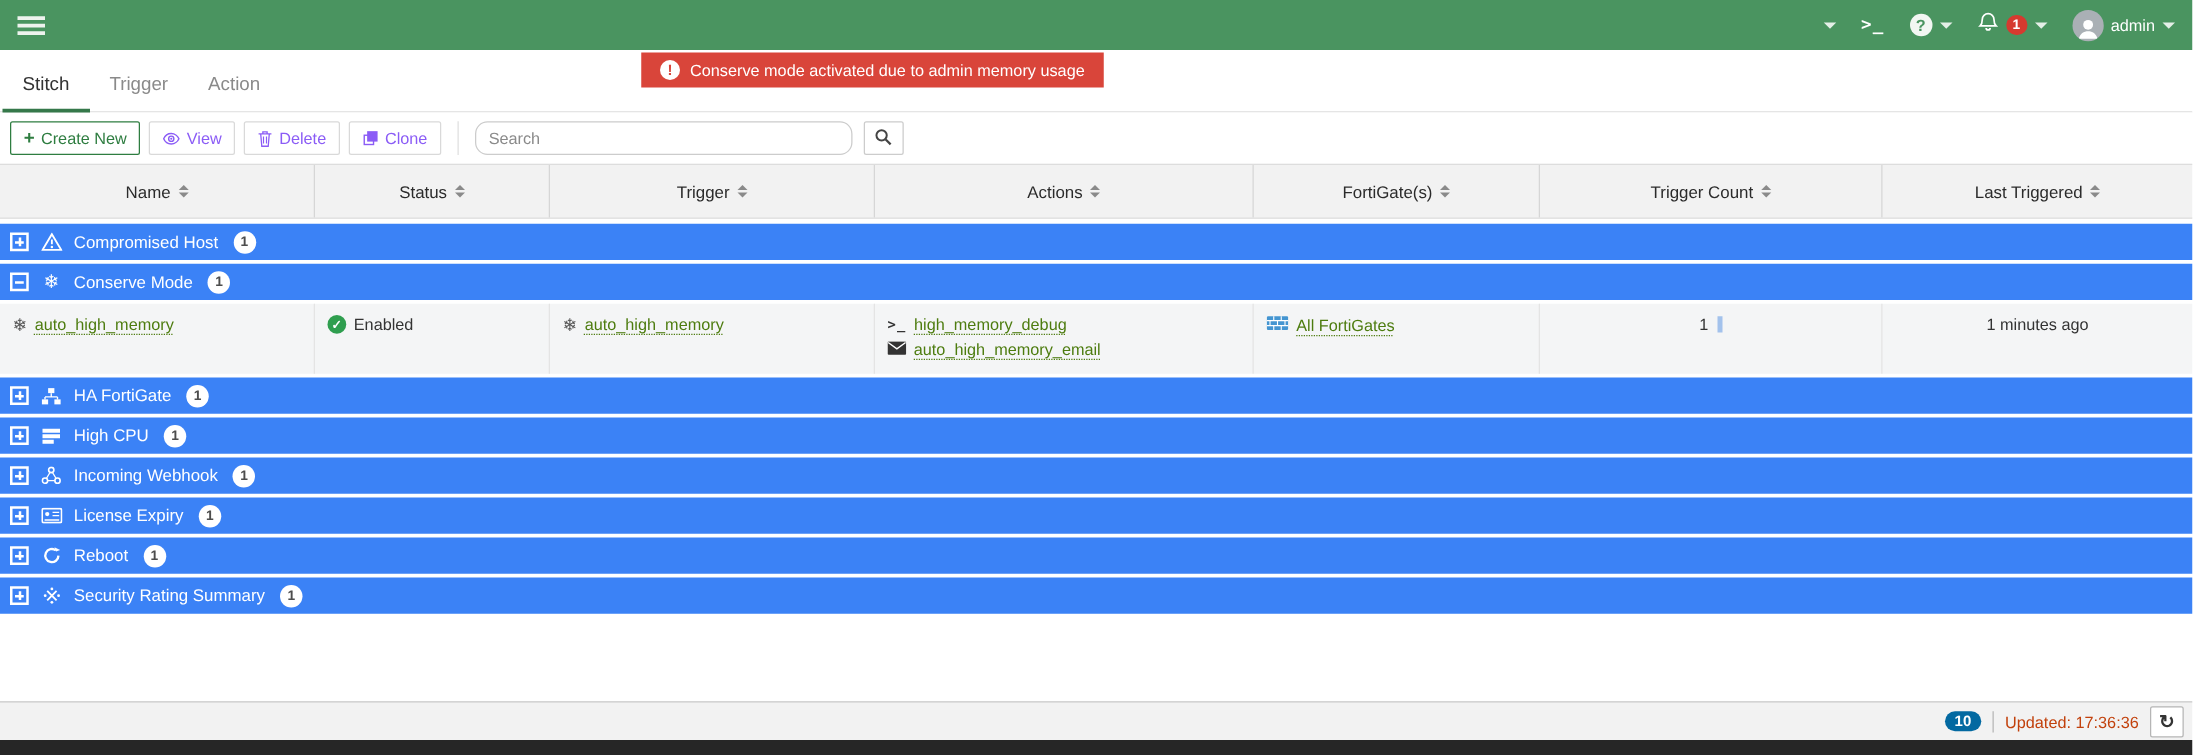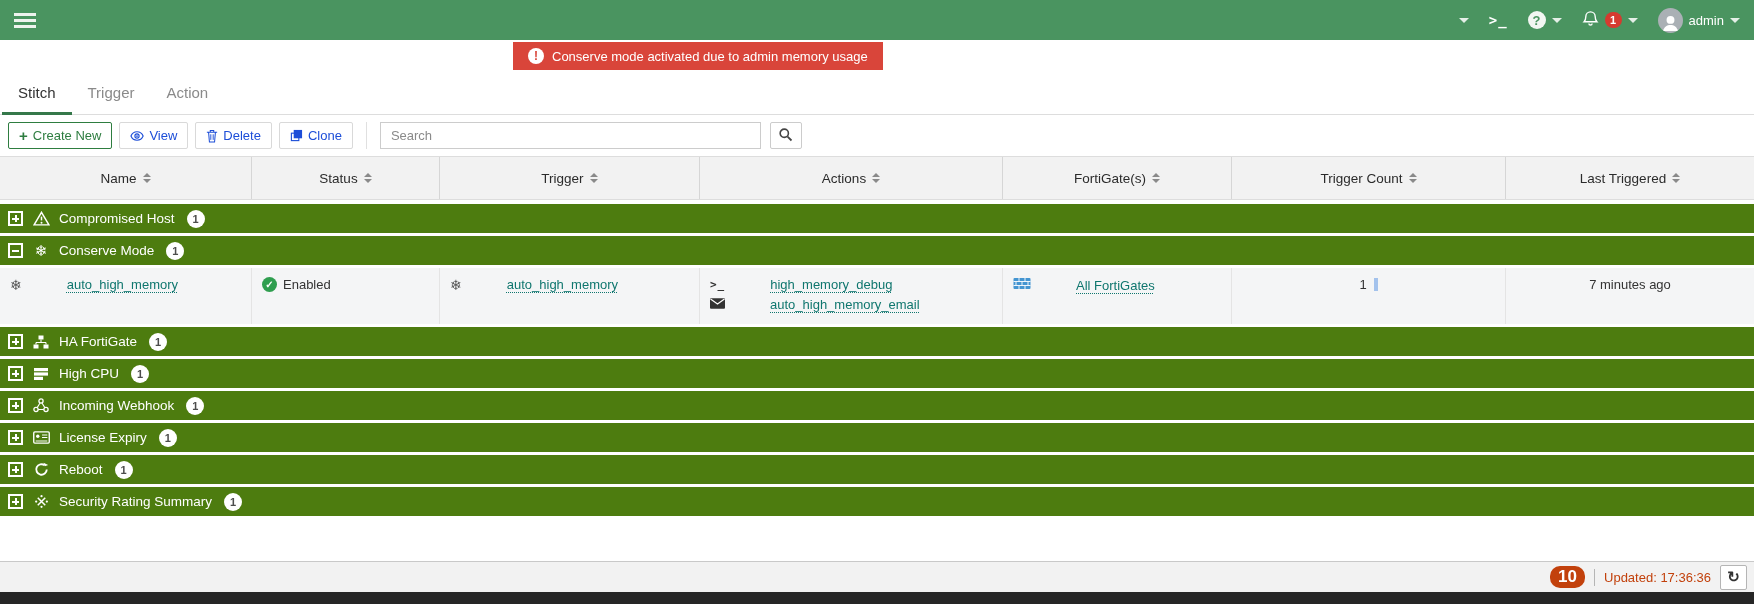--- a/index.html
+++ b/index.html
@@ -28,69 +28,69 @@
 
   
   .banner {
     position: absolute; top: 42px; left: 513px; height: 28px;
     background: #d9453a; color: #fff; font-size: 13px;
     display: flex; align-items: center; gap: 8px; padding: 0 15px; z-index: 5;
   }
   .banner-ico { width: 16px; height: 16px; border-radius: 50%; background: #fff; color: #d9453a; font-weight: bold; font-size: 12px; display: inline-flex; align-items: center; justify-content: center; flex: none; }
 
   
-  .tabs { height: 75px; display: flex; align-items: flex-end; border-bottom: 1px solid #ddd; background: #fff; padding-left: 2px; }
+  .tabs { height: 50px; display: flex; align-items: flex-end; border-bottom: 1px solid #ddd; background: #fff; padding-left: 2px; }
   .tab { font-size: 15px; color: #8a8a8a; padding: 0 16px 11px 16px; cursor: pointer; border-bottom: 3px solid transparent; margin-bottom: -1px; }
   .tab.active { color: #333; border-bottom-color: #35784a; }
 
   
   .toolbar { height: 41px; display: flex; align-items: center; padding: 0 8px; gap: 7px; background: #fff; }
-  .btn { height: 27px; display: inline-flex; align-items: center; gap: 5px; padding: 0 10px; font-size: 13px; background: #fff; border: 1px solid #d9d9d9; border-radius: 2px; color: #1d4ed8; cursor: default; }
+  .btn { height: 27px; display: inline-flex; align-items: center; gap: 5px; padding: 0 10px; font-size: 13px; background: #fff; border: 1px solid #d9d9d9; border-radius: 2px; color: #8b5cf6; cursor: default; }
   .btn svg { display: block; }
   .btn.primary { color: #2e7d40; border-color: #2e7d40; cursor: pointer; }
   .btn .plus { font-weight: bold; font-size: 15px; line-height: 1; }
   .tb-sep { width: 1px; height: 27px; background: #e0e0e0; margin: 0 6px; }
-  .search-input { width: 381px; height: 27px; border: 1px solid #ccc; border-radius: 0; padding: 0 10px; font-size: 13px; font-family: "Liberation Sans", sans-serif; color: #333; }
+  .search-input { width: 302px; height: 27px; border: 1px solid #ccc; border-radius: 10px; padding: 0 10px; font-size: 13px; font-family: "Liberation Sans", sans-serif; color: #333; }
   .search-input::placeholder { color: #8a8a8a; }
   .search-btn { width: 32px; height: 27px; border: 1px solid #ccc; border-radius: 2px; background: #fff; display: inline-flex; align-items: center; justify-content: center; margin-left: 2px; cursor: pointer; }
 
   
   .grid-cols { display: grid; grid-template-columns: 252px 188px 260px 303px 229px 274px 248px; }
   .thead { height: 44px; background: #f2f2f2; border-top: 1px solid #ddd; border-bottom: 1px solid #ddd; align-items: center; }
   .th { text-align: center; font-size: 13.5px; color: #2b2b2b; height: 100%; display: flex; align-items: center; justify-content: center; border-right: 1px solid #d6d6d6; cursor: pointer; }
   .th:last-child { border-right: none; }
   .sort { display: inline-flex; flex-direction: column; gap: 2px; margin-left: 6px; }
   .sort i { width: 0; height: 0; border-left: 4px solid transparent; border-right: 4px solid transparent; }
   .sort .up { border-bottom: 4px solid #8a8a8a; }
   .sort .dn { border-top: 4px solid #8a8a8a; }
 
   .rows { padding-top: 4px; }
-  .group-row { height: 29px; background: #4d7c0f; color: #fff; display: flex; align-items: center; gap: 9px; padding-left: 8px; margin-bottom: 3px; font-size: 13.5px; cursor: pointer; }
+  .group-row { height: 29px; background: #3b82f6; color: #fff; display: flex; align-items: center; gap: 9px; padding-left: 8px; margin-bottom: 3px; font-size: 13.5px; cursor: pointer; }
   .expand { width: 15px; height: 15px; border: 2px solid #fff; position: relative; flex: none; }
   .expand::before { content: ""; position: absolute; left: 2px; right: 2px; top: 50%; margin-top: -1px; height: 2px; background: #fff; }
   .expand.plus::after { content: ""; position: absolute; top: 2px; bottom: 2px; left: 50%; margin-left: -1px; width: 2px; background: #fff; }
   .gicon { width: 18px; display: inline-flex; justify-content: center; align-items: center; flex: none; font-size: 15px; line-height: 1; }
   .gbadge { min-width: 18px; height: 18px; border-radius: 50%; background: #fff; color: #4d4d4d; font-size: 11px; font-weight: bold; display: inline-flex; align-items: center; justify-content: center; padding: 0 3px; margin-left: 3px; }
 
   .data-row { background: #f4f5f6; margin-bottom: 3px; }
   .cell { padding: 9px 10px; border-right: 1px solid #e4e4e4; font-size: 13px; min-height: 56px; }
   .cell:last-child { border-right: none; }
   .cell-line { display: flex; align-items: center; gap: 6px; }
   .cell .stack { display: flex; flex-direction: column; gap: 5px; }
-  .lnk { color: #0f766e; text-decoration: underline dotted 1px; text-underline-offset: 3px; cursor: pointer; margin-left: 39px; }
+  .lnk { color: #4d7c0f; text-decoration: underline dotted 1px; text-underline-offset: 3px; cursor: pointer; }
   .icn-gray { color: #555; font-size: 14px; line-height: 1; }
   .check { width: 15px; height: 15px; border-radius: 50%; background: #2f9e4f; color: #fff; font-size: 10px; font-weight: bold; display: inline-flex; align-items: center; justify-content: center; flex: none; }
   .cli-mini { font-family: "DejaVu Sans Mono", monospace; font-weight: bold; font-size: 11px; color: #333; letter-spacing: 1px; }
   .count-cell { justify-content: center; display: flex; align-items: flex-start; }
   .count-bar { width: 4px; height: 13px; background: #a3c2ec; display: inline-block; margin-left: 7px; margin-top: 1px; }
   .center-cell { text-align: center; color: #333; }
 
   
   .footer { position: absolute; left: 0; right: 0; bottom: 12px; height: 31px; background: #f2f2f2; border-top: 1px solid #c9c9c9; display: flex; align-items: center; justify-content: flex-end; gap: 9px; padding-right: 7px; }
-  .pill { background: #c2410c; color: #fff; border-radius: 10px; padding: 1px 8px; font-size: 17px; font-weight: bold; }
+  .pill { background: #0369a1; color: #fff; border-radius: 10px; padding: 1px 8px; font-size: 12px; font-weight: bold; }
   .f-sep { width: 1px; height: 17px; background: #b5b5b5; }
   .updated { font-size: 13px; color: #c2410c; }
   .refresh-btn { width: 27px; height: 25px; background: #fff; border: 1px solid #b5b5b5; border-radius: 2px; display: inline-flex; align-items: center; justify-content: center; font-size: 15px; font-weight: bold; color: #333; cursor: pointer; }
   .bottom-strip { position: absolute; left: 0; right: 0; bottom: 0; height: 12px; background: #262626; }
 </style>
 </head>
 <body>
 
 <div class="app">
 
@@ -305,21 +305,21 @@
               </svg>
           </span>
           <span class="lnk">All FortiGates</span>
         </span>
       </div>
       <div class="cell count-cell">
         <span>1</span>
         <span class="count-bar"></span>
       </div>
       <div class="cell center-cell">
-        <span>7 minutes ago</span>
+        <span>1 minutes ago</span>
       </div>
     </div>
 
 
     <div class="group-row">
       <span class="expand plus"></span>
       <span class="gicon">
         <svg width="16" height="14" viewBox="0 0 16 14">
             <rect x="5.5" y="0.5" width="5" height="4" fill="#fff"></rect>
             <rect x="0.5" y="9.5" width="5" height="4" fill="#fff"></rect>

